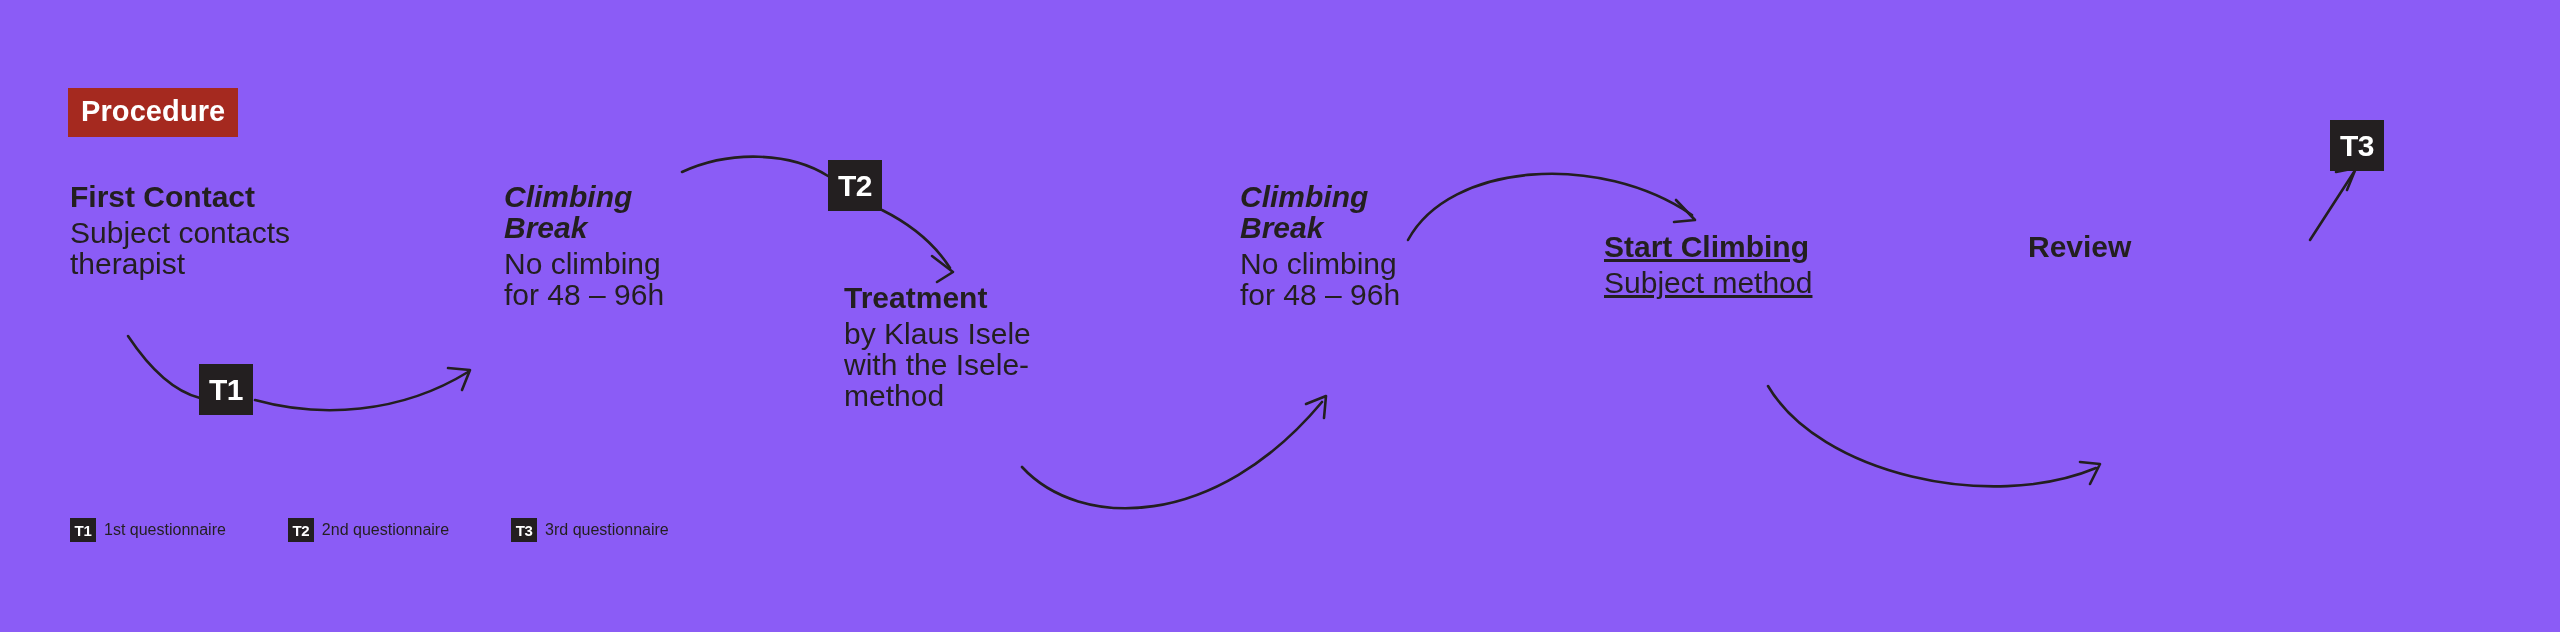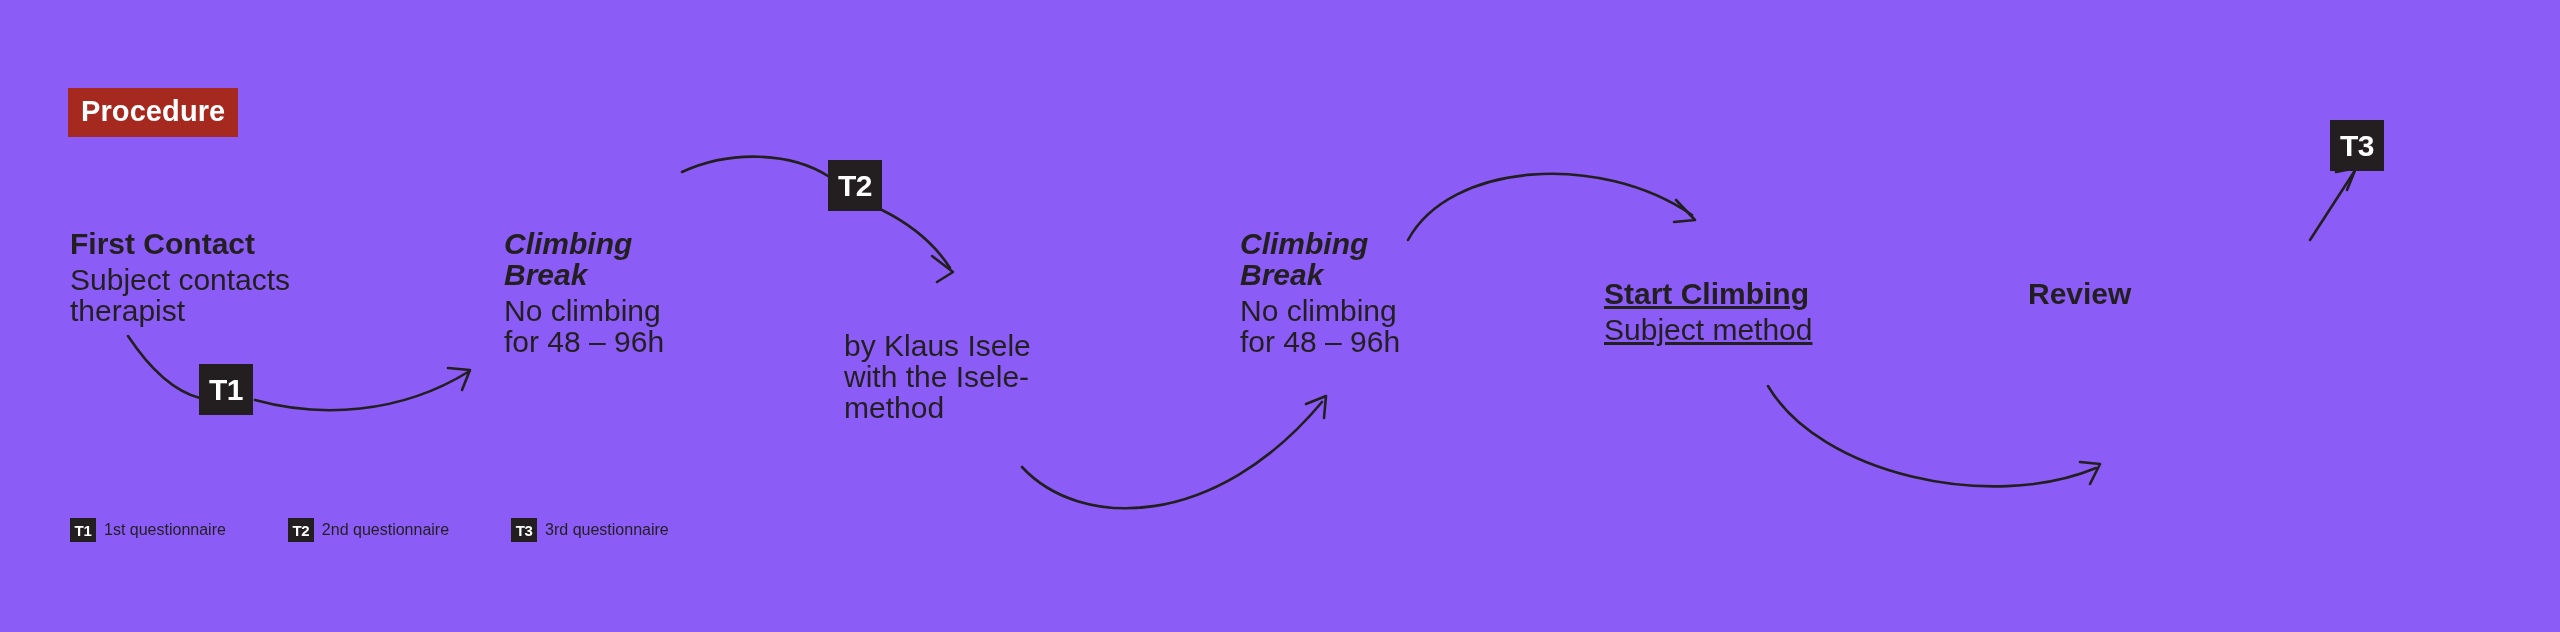--- a/index.html
+++ b/index.html
@@ -32,21 +32,20 @@
     font-weight: bold;
     line-height: 1;
     padding: 9px 13px 11px 13px;
     letter-spacing: 0.1px;
     white-space: nowrap;
   }
 
   
   .step {
     position: absolute;
-    margin-top: 47px;
   }
   .step-title {
     font-size: 30px;
     font-weight: bold;
     line-height: 1.0;
     color: #231f20;
     margin: 0 0 5px 0;
     white-space: pre-line;
   }
   .step-body {
@@ -189,20 +188,21 @@
   </div>
 
   <div class="step" style="left:504px; top:182px; width:250px;">
     <div class="step-title two-line">Climbing
 Break</div>
     <div class="step-body">No climbing
 for 48 – 96h</div>
   </div>
 
   <div class="step" style="left:844px; top:283px; width:270px;">
+    <div class="step-title">Treatment</div>
     <div class="step-body">by Klaus Isele
 with the Isele-
 method</div>
   </div>
 
   <div class="step" style="left:1240px; top:182px; width:250px;">
     <div class="step-title two-line">Climbing
 Break</div>
     <div class="step-body">No climbing
 for 48 – 96h</div>

